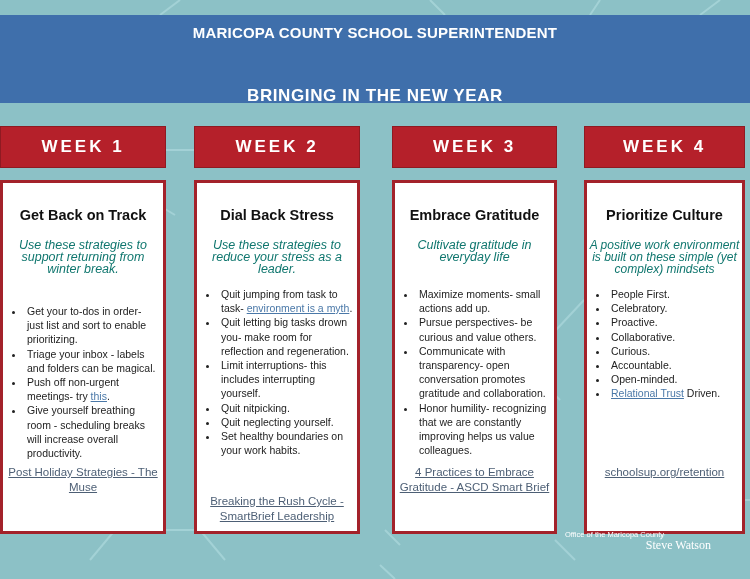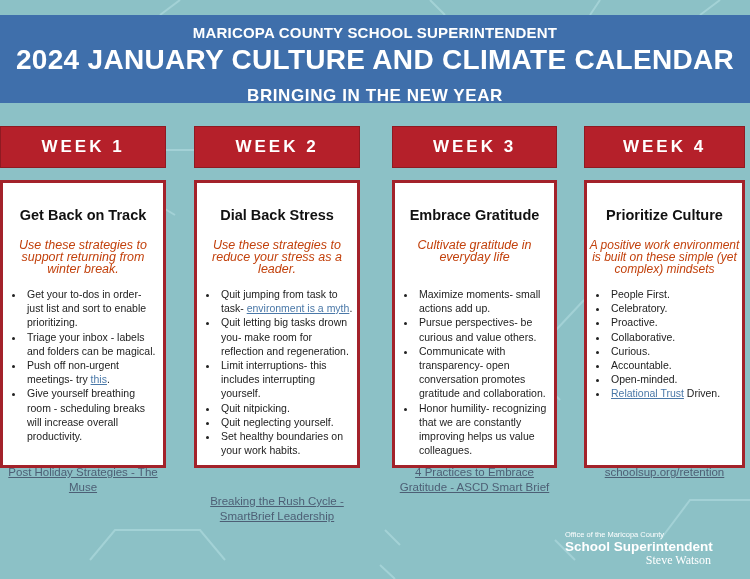--- a/index.html
+++ b/index.html
@@ -18,26 +18,26 @@
   .header .subtitle { position:absolute; top:71px; left:0; right:0; font-weight:bold; font-size:17px; letter-spacing:0.6px; }
 
   .week { position:absolute; top:126px; z-index:1; }
   .banner {
     position:absolute; left:0; top:0; height:42px; width:100%;
     background:#b5202a; color:#fff; font-weight:bold; font-size:17px;
     letter-spacing:3px; display:flex; align-items:center; justify-content:center;
     box-sizing:border-box; border:1px solid #8f1a22;
   }
   .card {
-    position:absolute; left:0; top:54px; width:100%; height:288px;
+    position:absolute; left:0; top:54px; width:100%; height:354px;
     background:#fff; border:3px solid #a3222a; box-sizing:border-box;
     color:#222;
   }
   .card h2 { margin:0; position:absolute; top:24px; left:0; right:0; text-align:center; font-size:14.5px; font-weight:bold; color:#111; }
-  .card .intro { position:absolute; top:56px; left:4px; right:4px; text-align:center; font-style:italic; font-size:12.5px; line-height:12px; color:#c2410c; }
+  .card .intro { position:absolute; top:56px; left:4px; right:4px; text-align:center; font-style:italic; font-size:12.5px; line-height:12px; color:#0f766e; }
   .card ul { position:absolute; left:0; right:4px; margin:0; padding:0 0 0 22px; font-size:10.5px; line-height:14.2px; color:#222; }
   .card li { margin:0; padding-left:2px; }
   .card a, .card .lnk { color:#4a78a8; text-decoration:underline; }
   .card .source { position:absolute; left:4px; right:4px; text-align:center; font-size:11.5px; line-height:15px; color:#4d5f75; text-decoration:underline; }
 
   .footer { position:absolute; right:25px; top:530px; width:160px; color:#fff; z-index:1; }
   .footer .f1 { font-size:7.5px; line-height:9px; }
   .footer .f2 { font-size:13.5px; font-weight:bold; line-height:15px; }
   .footer .f3 { font-family:"Liberation Serif", serif; font-size:12px; text-align:right; padding-right:14px; line-height:13px; }
 </style>
@@ -51,30 +51,29 @@
     <path d="M90 560 L115 530 L200 530 L225 560"></path>
     <path d="M385 530 L400 545 M380 565 L395 579"></path>
     <path d="M540 380 L560 400 M555 540 L575 560"></path>
     <path d="M556 330 L584 300"></path>
     <path d="M660 540 L690 500 L750 500"></path>
   </g>
 </svg>
 
 <div class="header">
   <div class="org">MARICOPA COUNTY SCHOOL SUPERINTENDENT</div>
-  <div class="title">2024 JANUARY CULTURE AND CLIMATE CALENDAR</div>
   <div class="subtitle">BRINGING IN THE NEW YEAR</div>
 </div>
 
 <div class="week" style="left:0px;width:166px;">
   <div class="banner">WEEK 1</div>
   <div class="card">
     <h2>Get Back on Track</h2>
     <div class="intro">Use these strategies to support returning from winter break.</div>
-    <ul style="top:104px;">
+    <ul style="top:121px;">
       <li>Get your to-dos in order- just list and sort to enable prioritizing.</li>
       <li>Triage your inbox - labels and folders can be magical.</li>
       <li><span>Push off non-urgent meetings- try </span><span class="lnk">this</span><span>.</span></li>
       <li>Give yourself breathing room - scheduling breaks will increase overall productivity.</li>
     </ul>
     <div class="source" style="top:282px;">Post Holiday Strategies - The Muse</div>
   </div>
 </div>
 
 <div class="week" style="left:194px;width:166px;">
@@ -123,15 +122,14 @@
       <li>Accountable.</li>
       <li>Open-minded.</li>
       <li><span class="lnk">Relational Trust</span><span> Driven.</span></li>
     </ul>
     <div class="source" style="top:282px;">schoolsup.org/retention</div>
   </div>
 </div>
 
 <div class="footer">
   <div class="f1">Office of the Maricopa County</div>
-  <div class="f2">School Superintendent</div>
   <div class="f3">Steve Watson</div>
 </div>
 
 </body></html>

